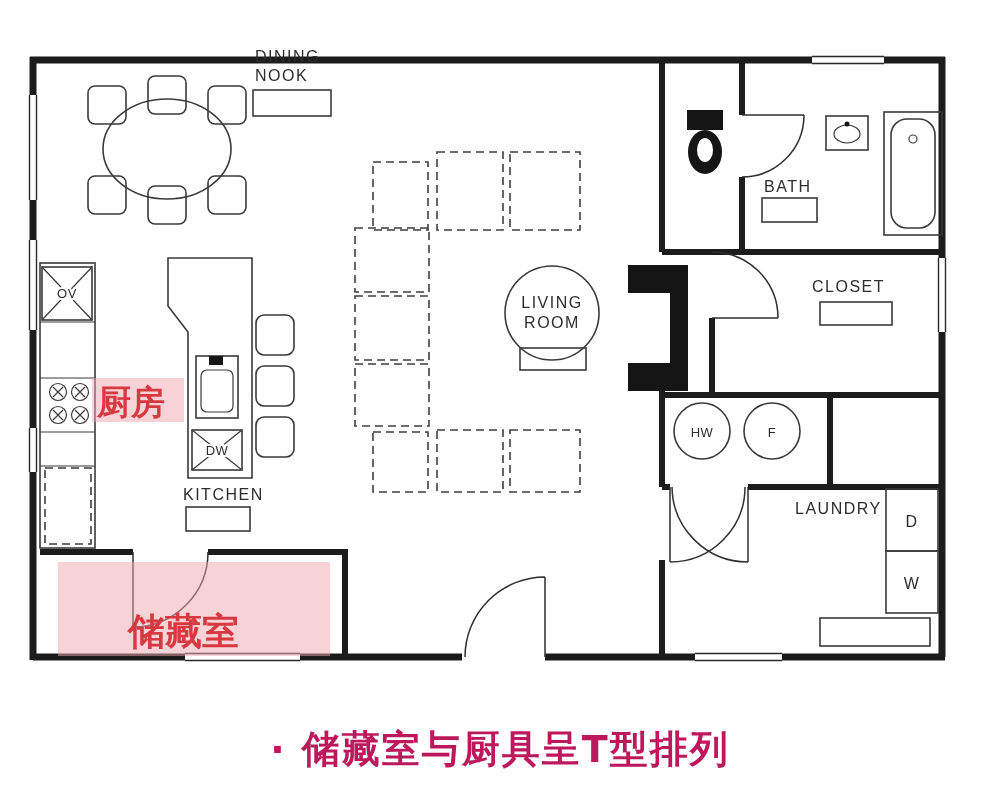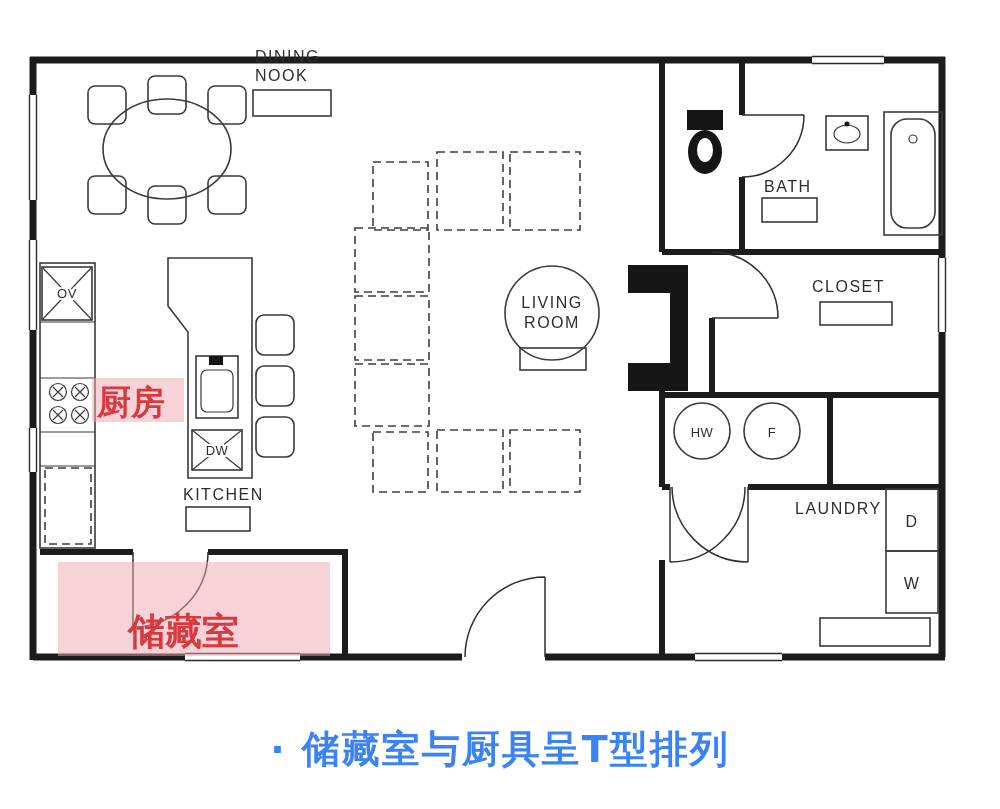--- a/index.html
+++ b/index.html
@@ -14,21 +14,21 @@
   .thin2{stroke:#3a3a3a;stroke-width:1.2;fill:none;}
   .dash{stroke:#3f3f3f;stroke-width:1.6;fill:none;stroke-dasharray:8 5;}
   .arc{stroke:#2f2f2f;stroke-width:1.5;fill:none;}
   .solidfill{fill:#151515;stroke:none;}
   .lbl{font-family:"Liberation Sans",sans-serif;font-size:16px;fill:#2d2d2d;letter-spacing:1.5px;}
   .lbl-s{font-family:"Liberation Sans",sans-serif;font-size:13px;fill:#2d2d2d;letter-spacing:0.5px;}
   .halo{paint-order:stroke;stroke:#ffffff;stroke-width:4;}
   .cn{font-family:"DejaVu Sans","Liberation Sans",sans-serif;font-weight:700;}
   .caption{position:absolute;left:0;top:724px;width:1000px;text-align:center;
            font-family:"DejaVu Sans","Liberation Sans",sans-serif;
-           font-size:38px;font-weight:700;color:#3b82f6;letter-spacing:2px;}
+           font-size:38px;font-weight:700;color:#be185d;letter-spacing:2px;}
 </style>
 </head>
 <body>
 
 <div class="stage">
 
 <svg width="1000" height="712" viewBox="0 0 1000 712" xmlns="http://www.w3.org/2000/svg">
 
   <g>
     <path class="wall wall-outer" d="M30,60 H812 M884,60 H945

